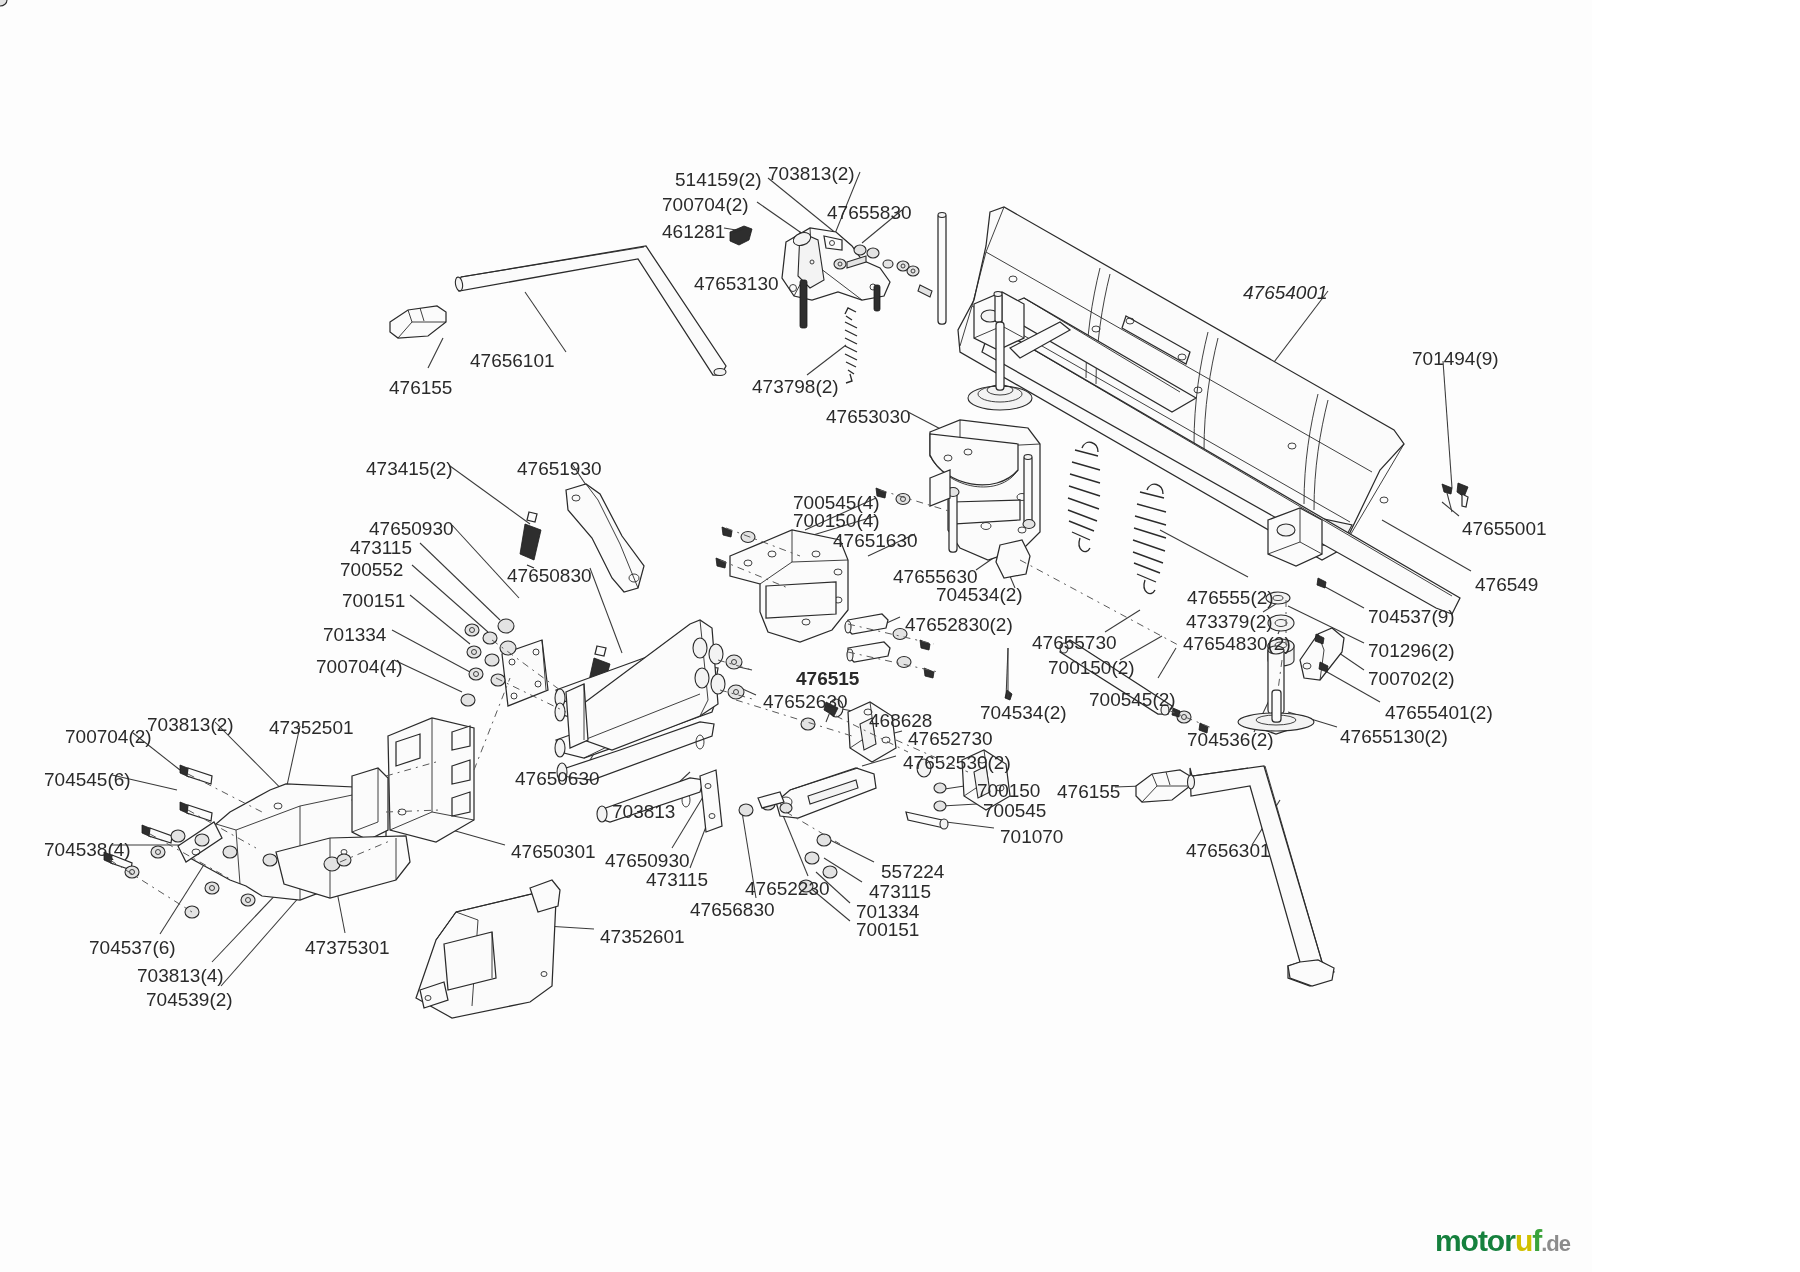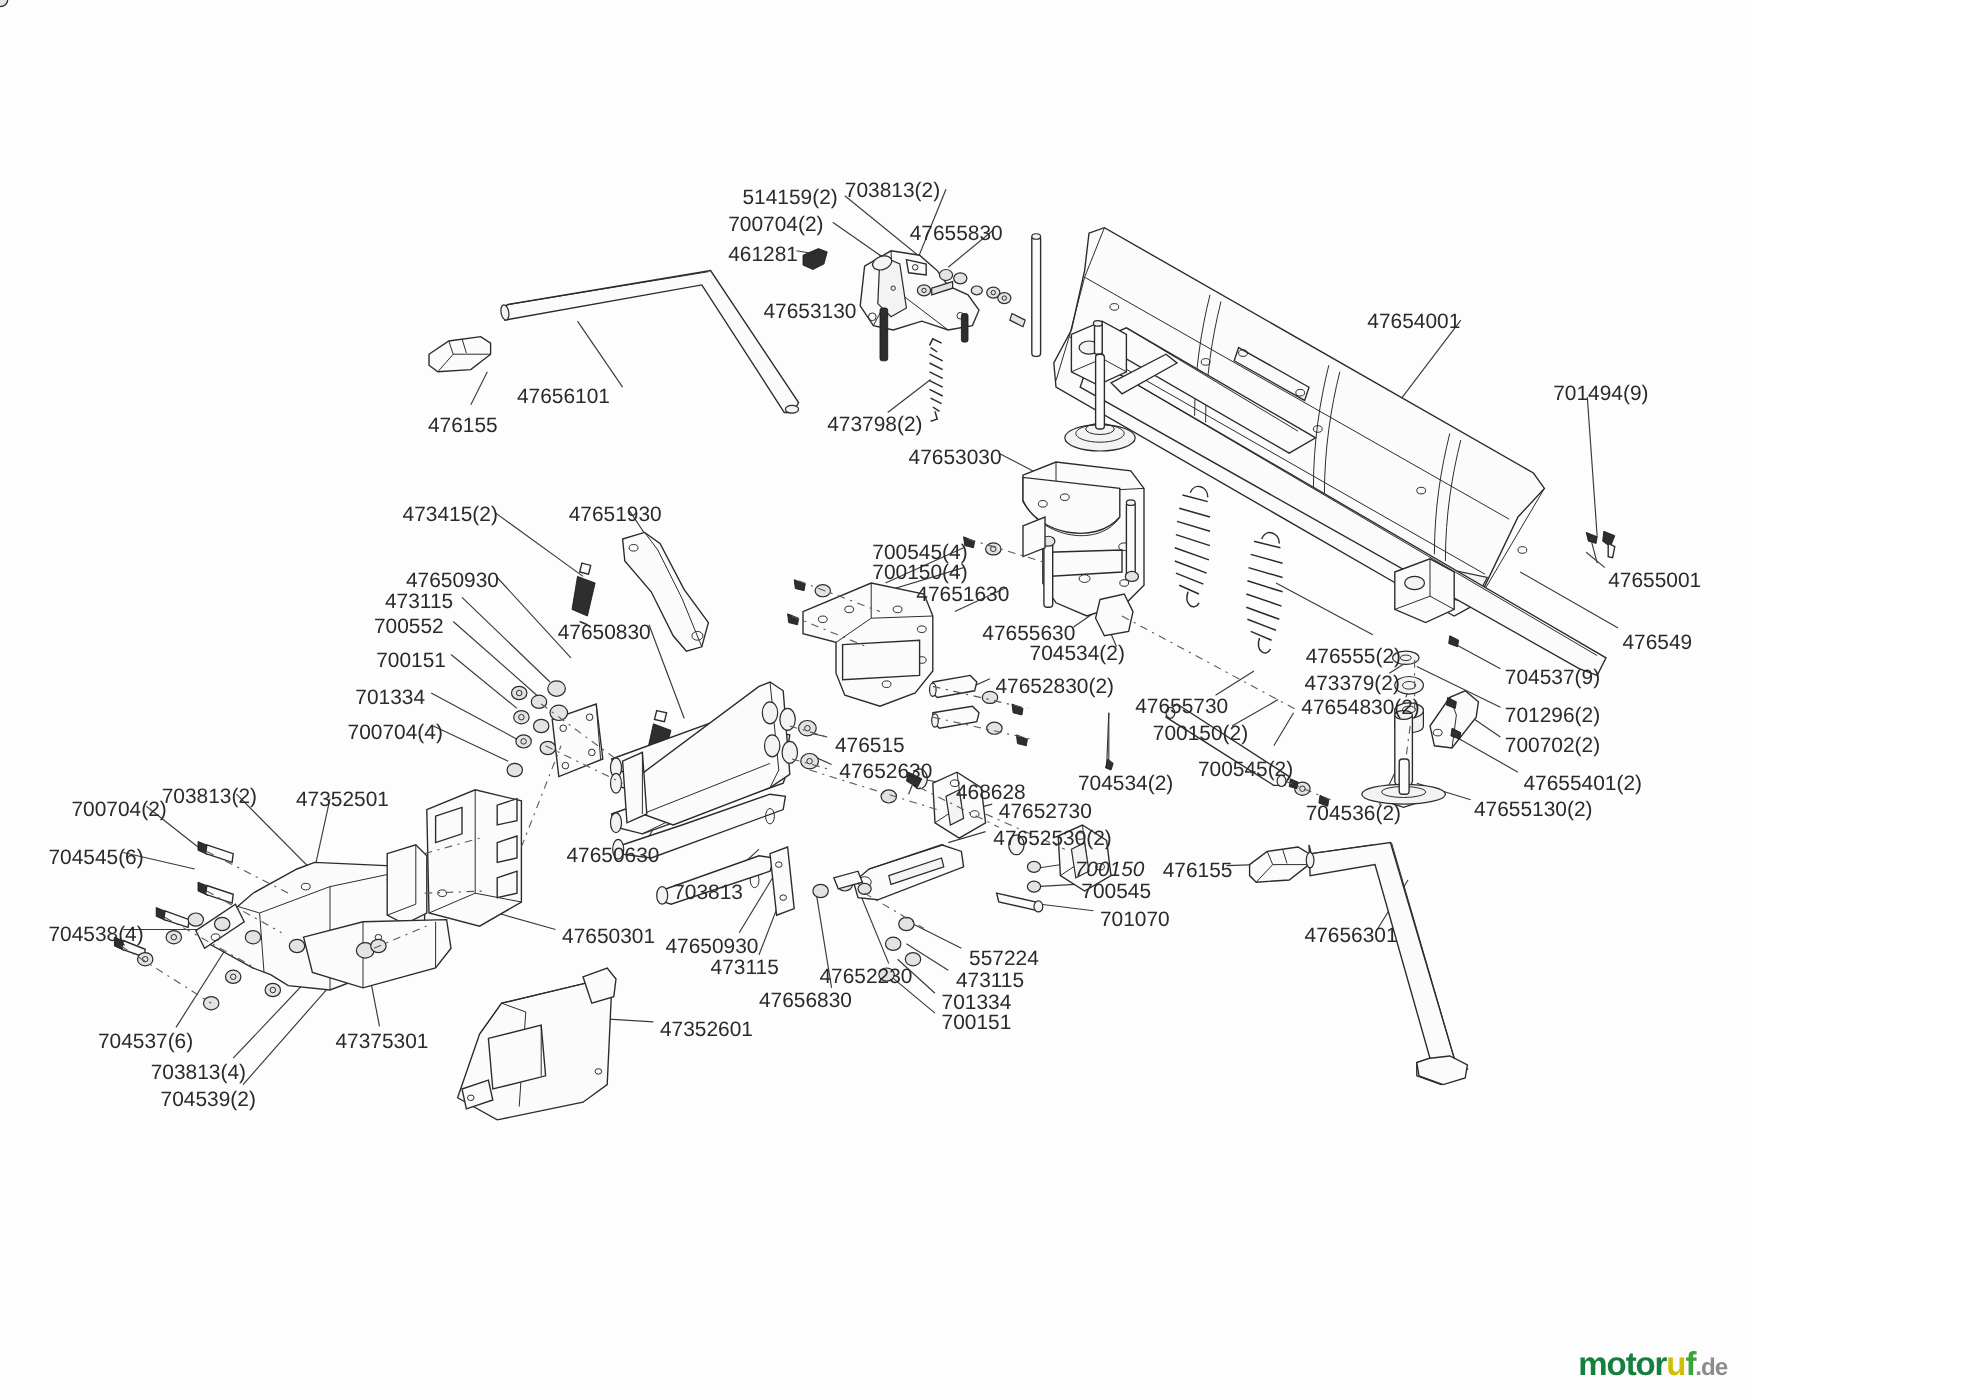--- a/index.html
+++ b/index.html
@@ -599,21 +599,21 @@
     <g id="leader-group2"></g>
   </svg>
 
   <div id="labels">
       <div class="lbl" style="left: 675px; top: 170px;">514159(2)</div>
       <div class="lbl" style="left: 768px; top: 164px;">703813(2)</div>
       <div class="lbl" style="left: 662px; top: 195px;">700704(2)</div>
       <div class="lbl" style="left: 827px; top: 203px;">47655830</div>
       <div class="lbl" style="left: 662px; top: 222px;">461281</div>
       <div class="lbl" style="left: 694px; top: 274px;">47653130</div>
-      <div class="lbl" style="left: 1243px; top: 283px;">47654001</div>
+      <div class="lbl" style="left: 1243px; top: 283px; font-style: italic;">47654001</div>
       <div class="lbl" style="left: 1412px; top: 349px;">701494(9)</div>
       <div class="lbl" style="left: 470px; top: 351px;">47656101</div>
       <div class="lbl" style="left: 389px; top: 378px;">476155</div>
       <div class="lbl" style="left: 752px; top: 377px;">473798(2)</div>
       <div class="lbl" style="left: 826px; top: 407px;">47653030</div>
       <div class="lbl" style="left: 366px; top: 459px;">473415(2)</div>
       <div class="lbl" style="left: 517px; top: 459px;">47651930</div>
       <div class="lbl" style="left: 793px; top: 493px;">700545(4)</div>
       <div class="lbl" style="left: 1462px; top: 519px;">47655001</div>
       <div class="lbl" style="left: 793px; top: 511px;">700150(4)</div>
@@ -630,35 +630,35 @@
       <div class="lbl" style="left: 1368px; top: 607px;">704537(9)</div>
       <div class="lbl" style="left: 1186px; top: 612px;">473379(2)</div>
       <div class="lbl" style="left: 323px; top: 625px;">701334</div>
       <div class="lbl" style="left: 905px; top: 615px;">47652830(2)</div>
       <div class="lbl" style="left: 1368px; top: 641px;">701296(2)</div>
       <div class="lbl" style="left: 1183px; top: 634px;">47654830(2)</div>
       <div class="lbl" style="left: 1032px; top: 633px;">47655730</div>
       <div class="lbl" style="left: 1368px; top: 669px;">700702(2)</div>
       <div class="lbl" style="left: 316px; top: 657px;">700704(4)</div>
       <div class="lbl" style="left: 1048px; top: 658px;">700150(2)</div>
-      <div class="lbl" style="left: 759px; top: 669px;">476515</div>
+      <div class="lbl" style="left: 796px; top: 669px; font-weight: bold;">476515</div>
       <div class="lbl" style="left: 1089px; top: 661px; margin-top: 29px;">700545(2)</div>
       <div class="lbl" style="left: 1385px; top: 703px;">47655401(2)</div>
       <div class="lbl" style="left: 763px; top: 692px;">47652630</div>
       <div class="lbl" style="left: 980px; top: 703px;">704534(2)</div>
       <div class="lbl" style="left: 869px; top: 711px;">468628</div>
       <div class="lbl" style="left: 1340px; top: 727px;">47655130(2)</div>
       <div class="lbl" style="left: 147px; top: 715px;">703813(2)</div>
       <div class="lbl" style="left: 269px; top: 718px;">47352501</div>
       <div class="lbl" style="left: 908px; top: 729px;">47652730</div>
       <div class="lbl" style="left: 1187px; top: 730px;">704536(2)</div>
       <div class="lbl" style="left: 65px; top: 727px;">700704(2)</div>
       <div class="lbl" style="left: 903px; top: 753px;">47652530(2)</div>
       <div class="lbl" style="left: 44px; top: 770px;">704545(6)</div>
-      <div class="lbl" style="left: 977px; top: 781px; font-style: italic;">700150</div>
+      <div class="lbl" style="left: 977px; top: 781px;">700150</div>
       <div class="lbl" style="left: 1057px; top: 782px;">476155</div>
       <div class="lbl" style="left: 515px; top: 769px;">47650630</div>
       <div class="lbl" style="left: 983px; top: 801px;">700545</div>
       <div class="lbl" style="left: 612px; top: 802px;">703813</div>
       <div class="lbl" style="left: 1186px; top: 841px;">47656301</div>
       <div class="lbl" style="left: 1000px; top: 827px;">701070</div>
       <div class="lbl" style="left: 44px; top: 840px;">704538(4)</div>
       <div class="lbl" style="left: 511px; top: 842px;">47650301</div>
       <div class="lbl" style="left: 605px; top: 851px;">47650930</div>
       <div class="lbl" style="left: 881px; top: 862px;">557224</div>

